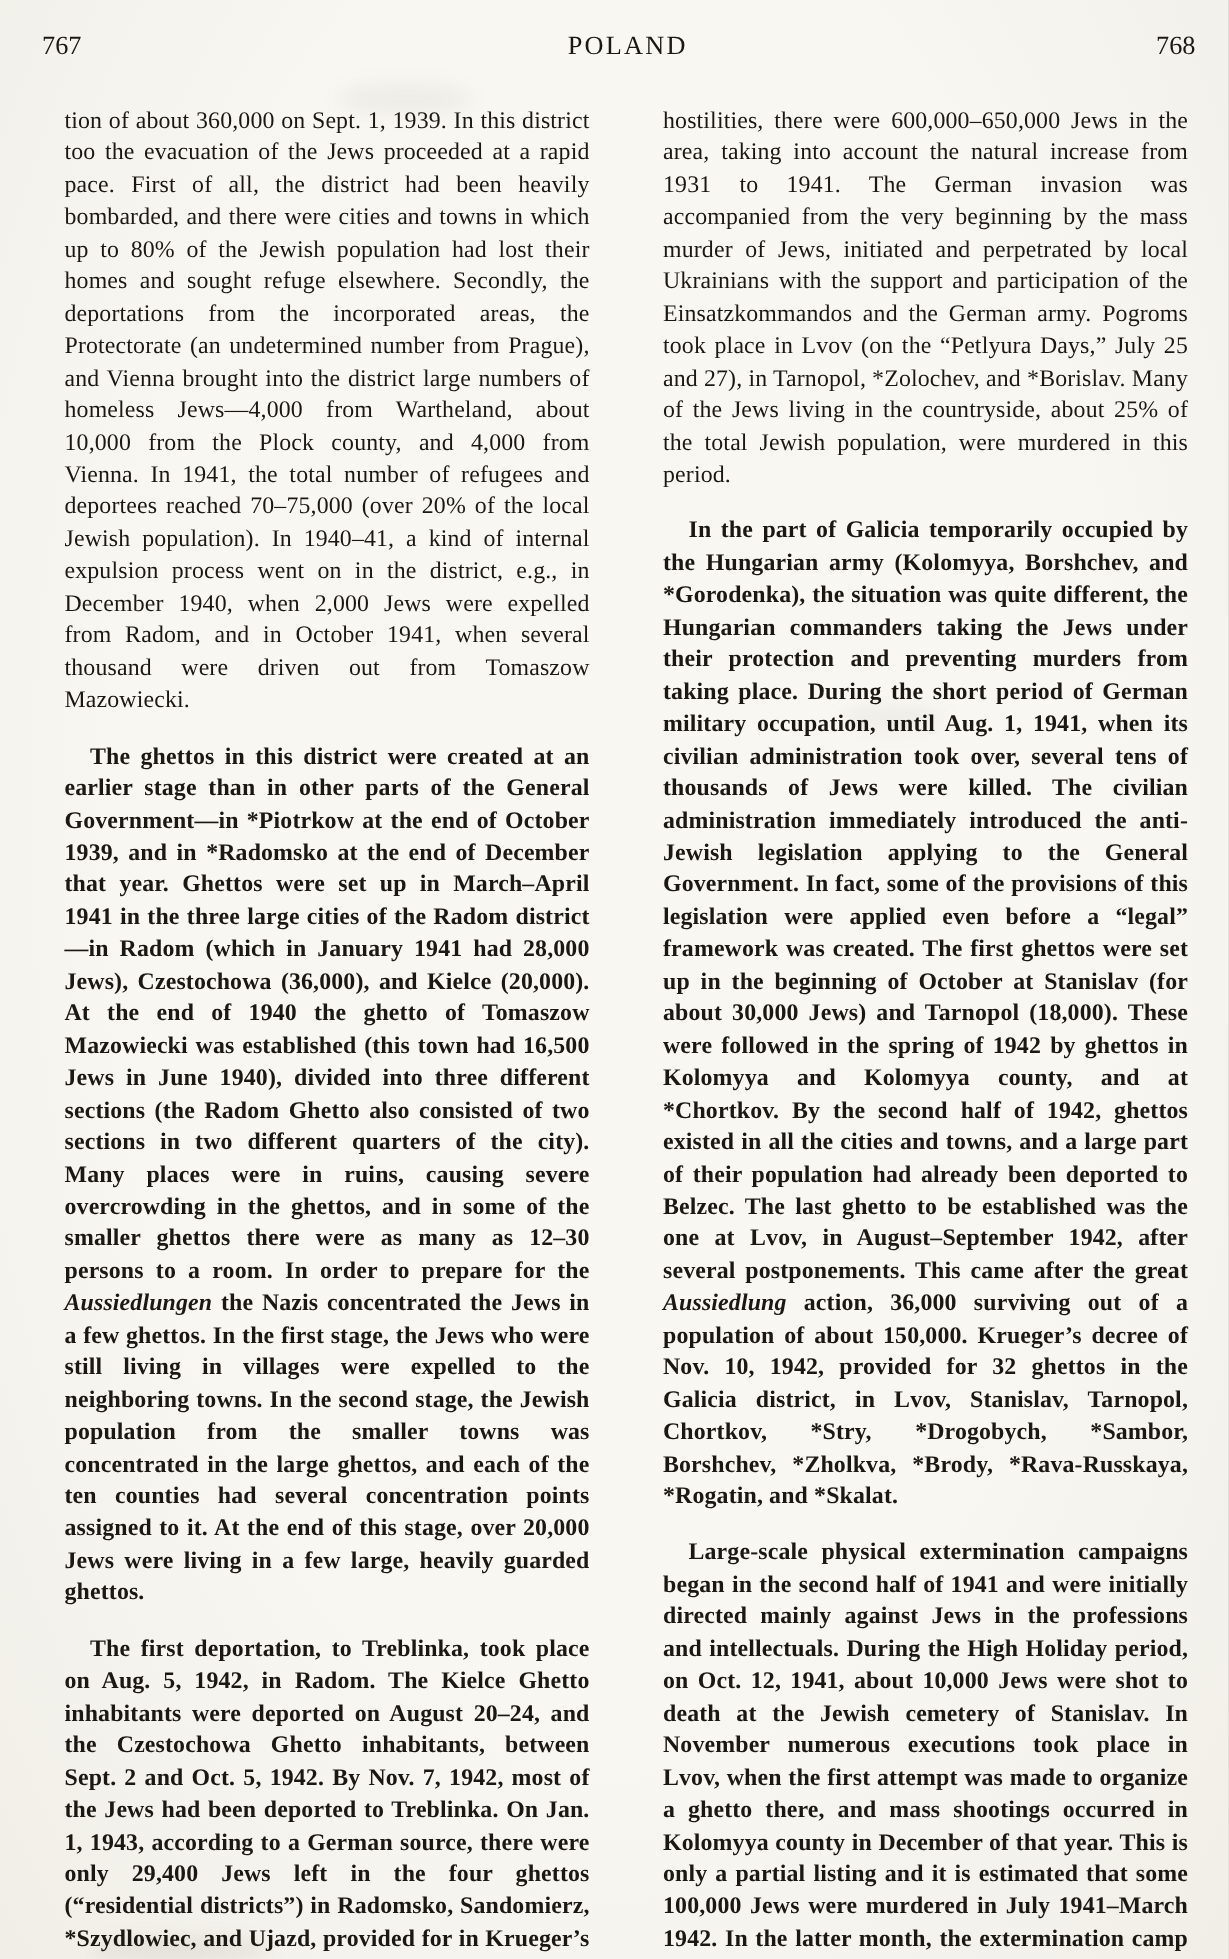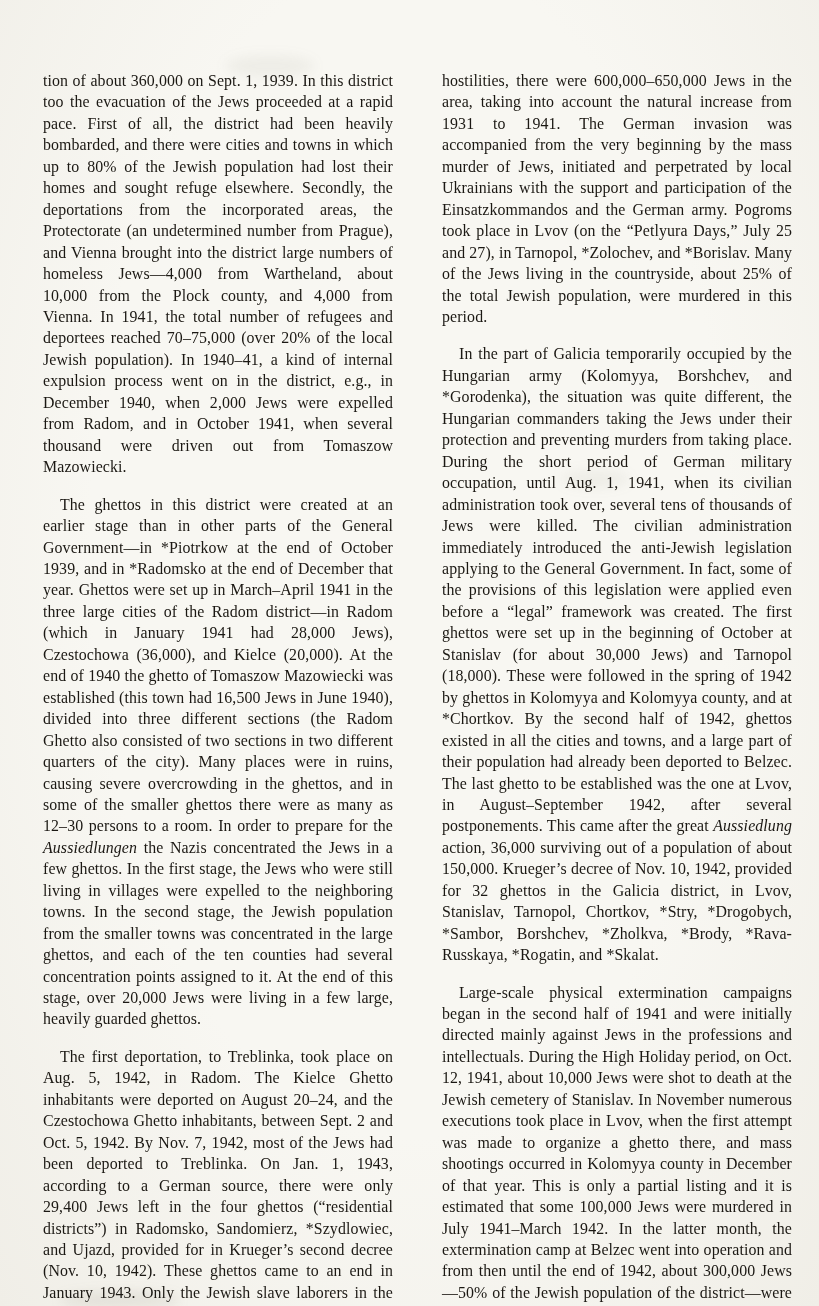--- a/index.html
+++ b/index.html
@@ -49,20 +49,21 @@
     line-height: 21.45px;
     text-align: justify;
     letter-spacing: 0.1px;
   }
   .col p {
     margin: 16px;
     padding: 0;
   }
   .col p.indent {
     text-indent: 17px;
+    font-weight: bold;
   }
   .italic { font-style: italic; }
   
   .smudge {
     position: absolute;
     border-radius: 50%;
     background: rgba(120, 115, 100, 0.07);
     filter: blur(6px);
     pointer-events: none;
   }
@@ -71,20 +72,25 @@
   .smudge-3 { left: 560px; top: 470px; width: 70px; height: 18px; }
 </style>
 </head>
 <body>
 
 <div class="page">
   <div class="smudge smudge-1"></div>
   <div class="smudge smudge-2"></div>
   <div class="smudge smudge-3"></div>
 
+  <div class="page-header">
+    <span class="folio">767</span>
+    <span class="page-title">POLAND</span>
+    <span class="folio">768</span>
+  </div>
 
   <div class="text-columns">
     <div class="col">
         <p><span>tion of about 360,000 on Sept. 1, 1939. In this district too the evacuation of the Jews proceeded at a rapid pace. First of all, the district had been heavily bombarded, and there were cities and towns in which up to 80% of the Jewish population had lost their homes and sought refuge elsewhere. Secondly, the deportations from the incorporated areas, the Protectorate (an undetermined number from Prague), and Vienna brought into the district large numbers of homeless Jews—4,000 from Wartheland, about 10,000 from the Plock county, and 4,000 from Vienna. In 1941, the total number of refugees and deportees reached 70–75,000 (over 20% of the local Jewish population). In 1940–41, a kind of internal expulsion process went on in the district, e.g., in December 1940, when 2,000 Jews were expelled from Radom, and in October 1941, when several thousand were driven out from Tomaszow Mazowiecki.</span></p>
         <p class="indent"><span>The ghettos in this district were created at an earlier stage than in other parts of the General Government—in *Piotrkow at the end of October 1939, and in *Radomsko at the end of December that year. Ghettos were set up in March–April 1941 in the three large cities of the Radom district—in Radom (which in January 1941 had 28,000 Jews), Czestochowa (36,000), and Kielce (20,000). At the end of 1940 the ghetto of Tomaszow Mazowiecki was established (this town had 16,500 Jews in June 1940), divided into three different sections (the Radom Ghetto also consisted of two sections in two different quarters of the city). Many places were in ruins, causing severe overcrowding in the ghettos, and in some of the smaller ghettos there were as many as 12–30 persons to a room. In order to prepare for the </span><span class="italic">Aussiedlungen</span><span> the Nazis concentrated the Jews in a few ghettos. In the first stage, the Jews who were still living in villages were expelled to the neighboring towns. In the second stage, the Jewish population from the smaller towns was concentrated in the large ghettos, and each of the ten counties had several concentration points assigned to it. At the end of this stage, over 20,000 Jews were living in a few large, heavily guarded ghettos.</span></p>
         <p class="indent"><span>The first deportation, to Treblinka, took place on Aug. 5, 1942, in Radom. The Kielce Ghetto inhabitants were deported on August 20–24, and the Czestochowa Ghetto inhabitants, between Sept. 2 and Oct. 5, 1942. By Nov. 7, 1942, most of the Jews had been deported to Treblinka. On Jan. 1, 1943, according to a German source, there were only 29,400 Jews left in the four ghettos (“residential districts”) in Radomsko, Sandomierz, *Szydlowiec, and Ujazd, provided for in Krueger’s second decree (Nov. 10, 1942). These ghettos came to an end in January 1943. Only the Jewish slave laborers in the labor camps were left, mainly near the industrial concerns of Radom, Kielce, Czestochowa, Ostrowiec-Swietokrzyski, Skarzysko-Kamienna, Blizyn, Piotrkow, Tomaszow Mazowiecki, and other towns. These were in fact concentration camps run by the district SS and police chiefs, to whom the German factory owners directly paid the fees for exploitation of Jewish manpower (as was the case in the other districts also). Some of these camps went through a series of transfers and “selections,” but continued to exist until the second half of 1944. The German </span></p>
       </div>
     <div class="col">
         <p><span>hostilities, there were 600,000–650,000 Jews in the area, taking into account the natural increase from 1931 to 1941. The German invasion was accompanied from the very beginning by the mass murder of Jews, initiated and perpetrated by local Ukrainians with the support and participation of the Einsatzkommandos and the German army. Pogroms took place in Lvov (on the “Petlyura Days,” July 25 and 27), in Tarnopol, *Zolochev, and *Borislav. Many of the Jews living in the countryside, about 25% of the total Jewish population, were murdered in this period.</span></p>
         <p class="indent"><span>In the part of Galicia temporarily occupied by the Hungarian army (Kolomyya, Borshchev, and *Gorodenka), the situation was quite different, the Hungarian commanders taking the Jews under their protection and preventing murders from taking place. During the short period of German military occupation, until Aug. 1, 1941, when its civilian administration took over, several tens of thousands of Jews were killed. The civilian administration immediately introduced the anti-Jewish legislation applying to the General Government. In fact, some of the provisions of this legislation were applied even before a “legal” framework was created. The first ghettos were set up in the beginning of October at Stanislav (for about 30,000 Jews) and Tarnopol (18,000). These were followed in the spring of 1942 by ghettos in Kolomyya and Kolomyya county, and at *Chortkov. By the second half of 1942, ghettos existed in all the cities and towns, and a large part of their population had already been deported to Belzec. The last ghetto to be established was the one at Lvov, in August–September 1942, after several postponements. This came after the great </span><span class="italic">Aussiedlung</span><span> action, 36,000 surviving out of a population of about 150,000. Krueger’s decree of Nov. 10, 1942, provided for 32 ghettos in the Galicia district, in Lvov, Stanislav, Tarnopol, Chortkov, *Stry, *Drogobych, *Sambor, Borshchev, *Zholkva, *Brody, *Rava-Russkaya, *Rogatin, and *Skalat.</span></p>

